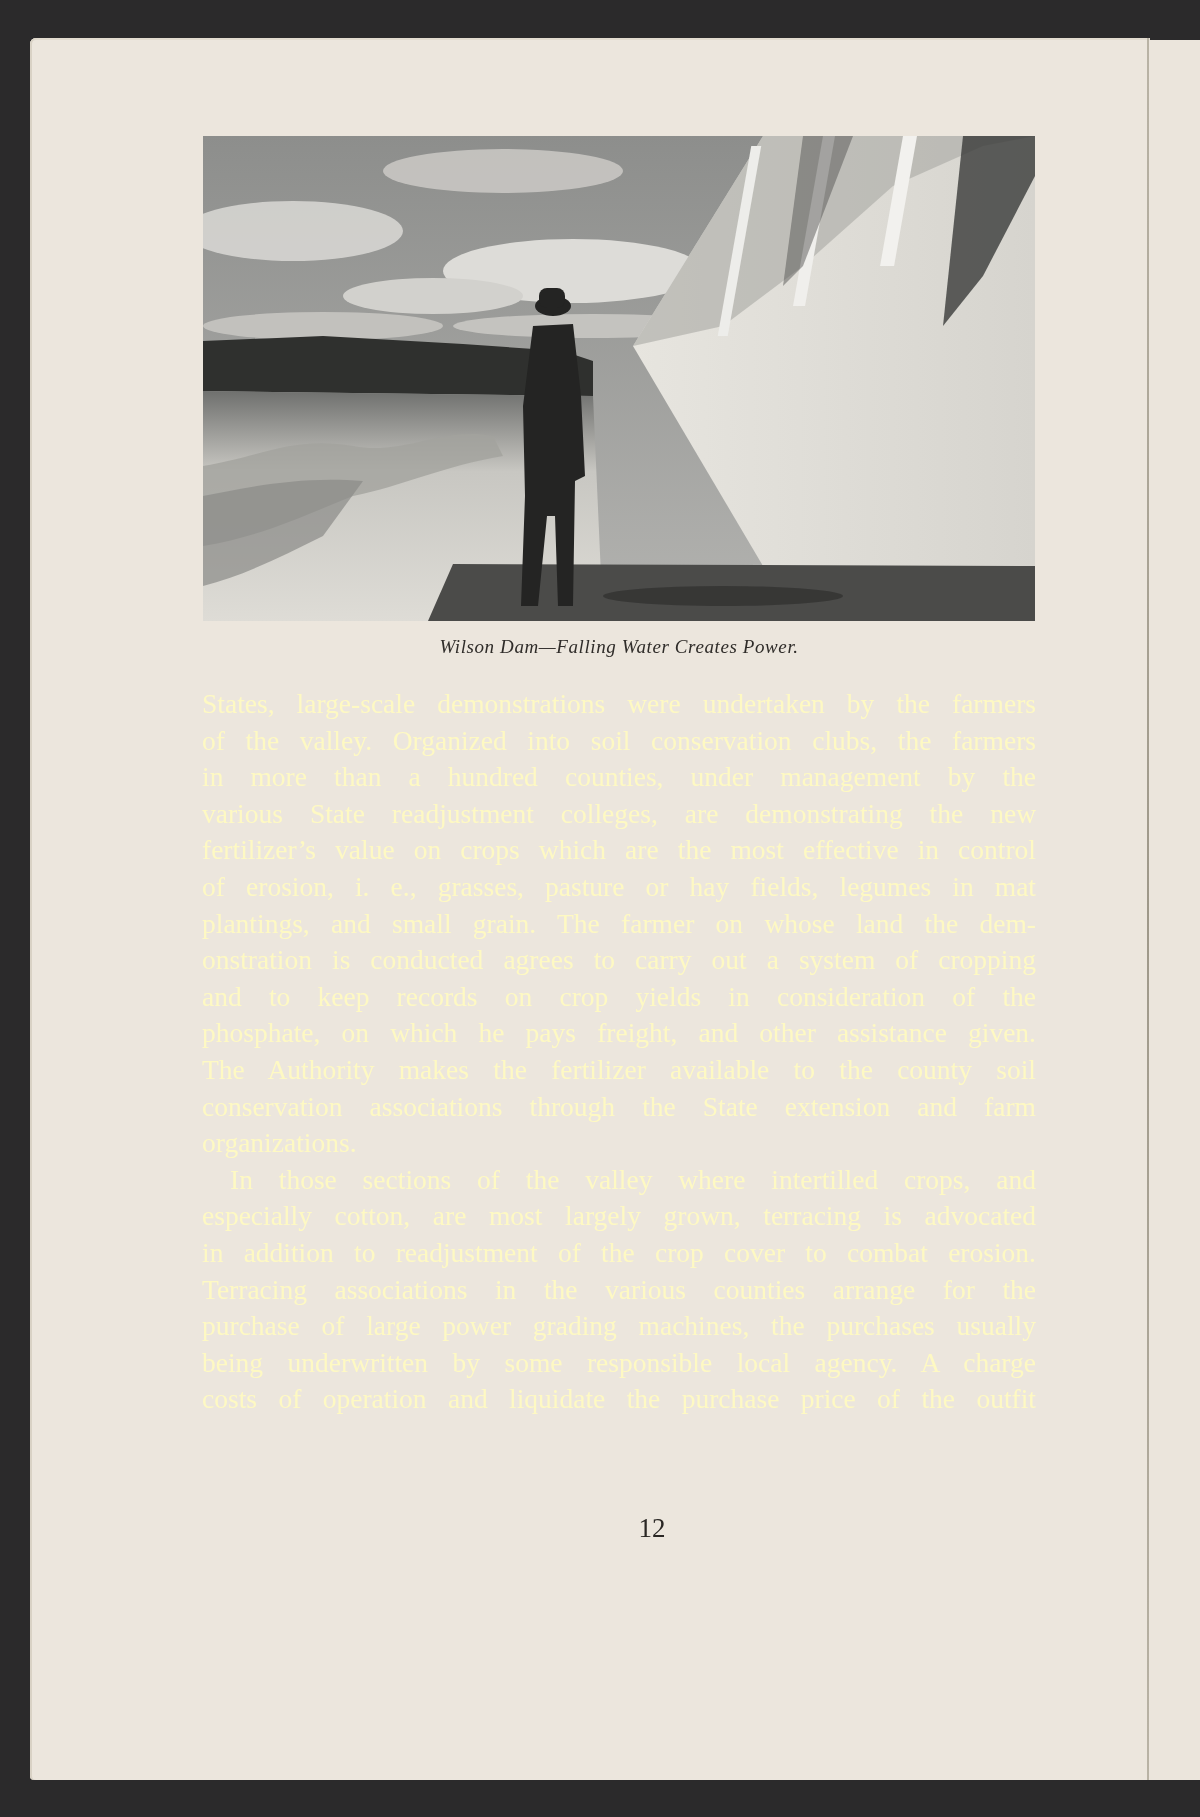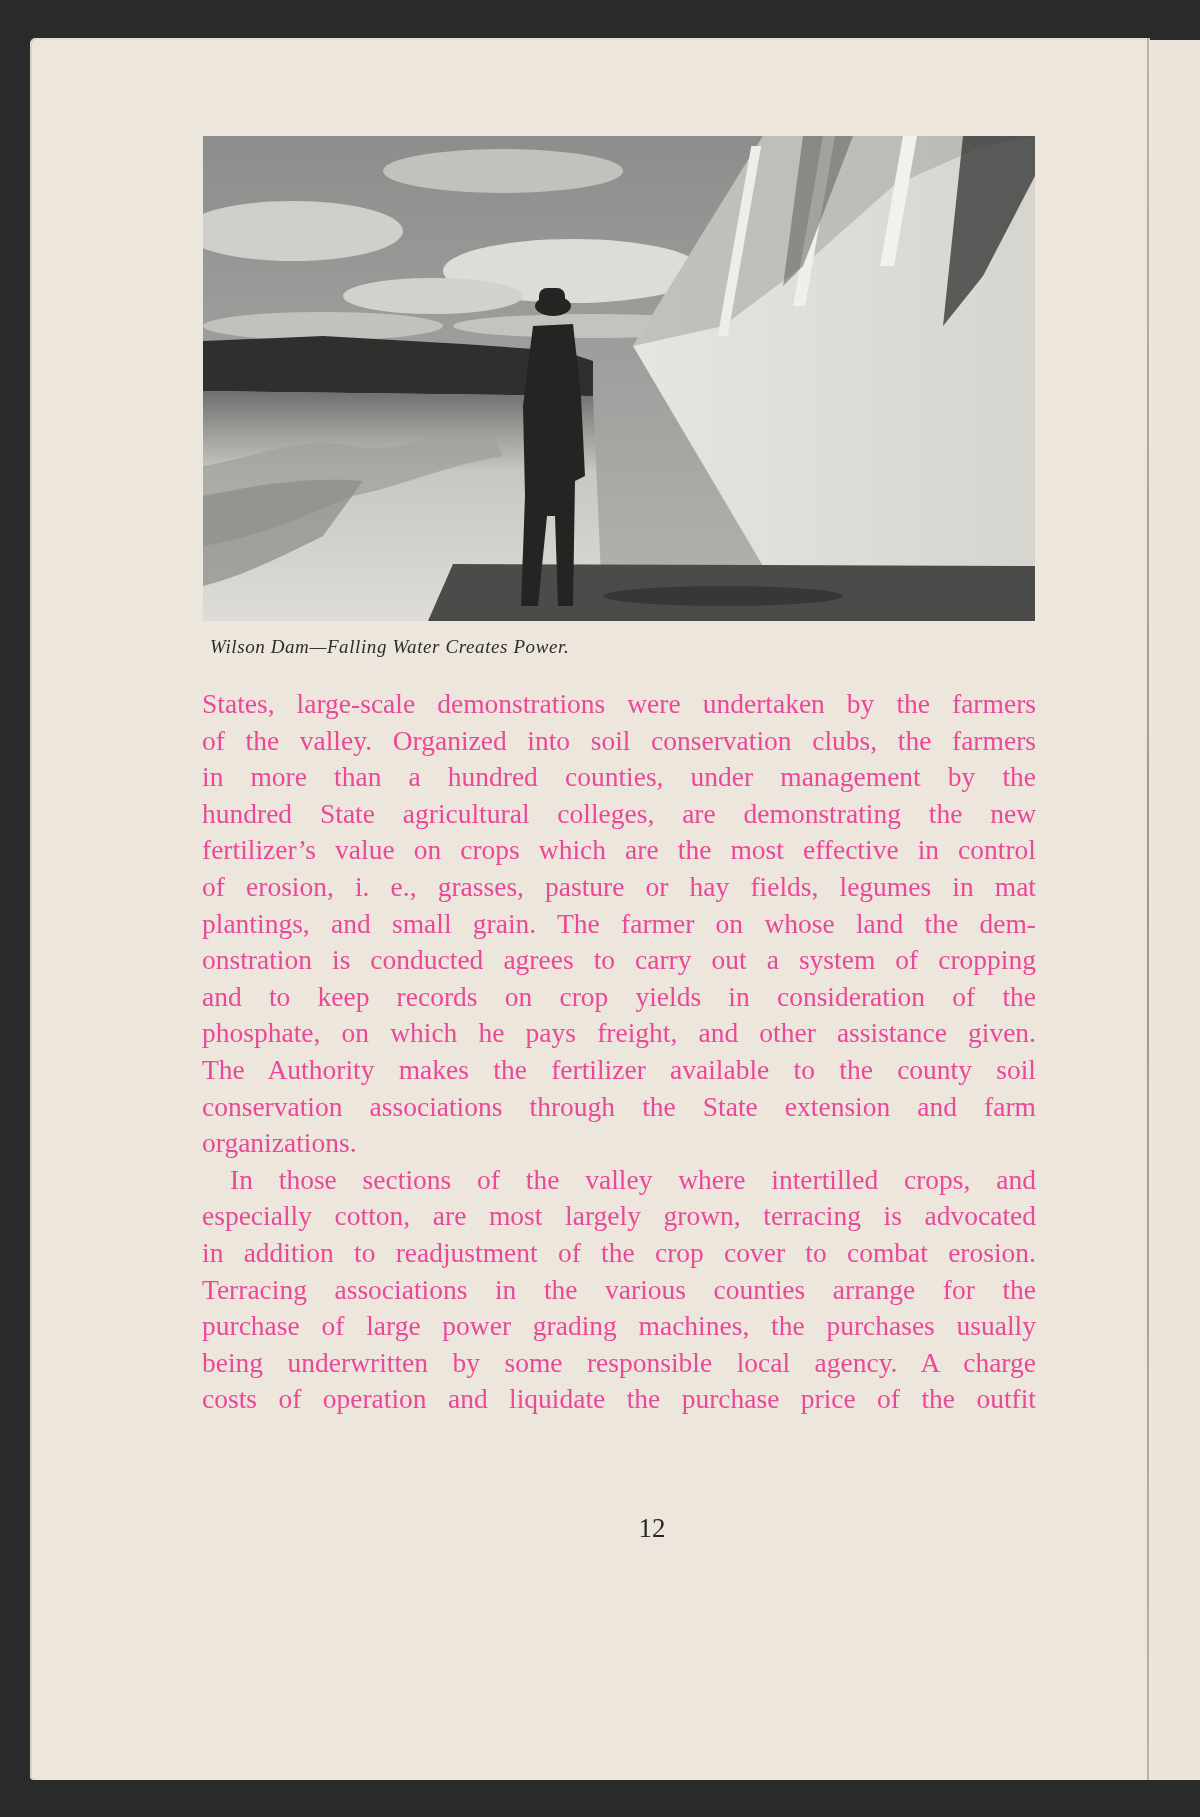--- a/index.html
+++ b/index.html
@@ -27,30 +27,30 @@
       background: #ebe5dc;
     }
     .photo {
       position: absolute; left: 203px; top: 136px;
       width: 832px; height: 485px;
       overflow: hidden;
       background: #9a9a98;
     }
     .photo svg { display: block; width: 100%; height: 100%; }
     .caption {
-      position: absolute; left: 210px; top: 636px; width: 832px;
-      text-align: left;
+      position: absolute; left: 203px; top: 636px; width: 832px;
+      text-align: center;
       font-style: italic;
       font-size: 19px; letter-spacing: 0.6px;
       color: #2f2c29;
     }
     .body-text {
       position: absolute; left: 202px; top: 686px; width: 834px;
       font-size: 27.5px; line-height: 36.6px;
-      color: #ec4899;
+      color: #fef9c3;
     }
     .body-text p { margin: 0; text-align: justify; text-align-last: left; }
     .line { display: block; text-align: justify; text-align-last: justify; white-space: nowrap; }
     .line.last { text-align-last: left; }
     .page-number {
       position: absolute; left: 592px; top: 1513px; width: 120px;
       text-align: center; font-size: 27px; color: #2a2724;
     }
   </style>
 </head>
@@ -113,21 +113,21 @@
   </svg>
 </div>
 
 <div class="caption">Wilson Dam—Falling Water Creates Power.</div>
 
 <div class="body-text">
   <p>
     <span class="line">States, large-scale demonstrations were undertaken by the farmers</span>
     <span class="line">of the valley.  Organized into soil conservation clubs, the farmers</span>
     <span class="line">in more than a hundred counties, under management by the</span>
-    <span class="line">hundred State agricultural colleges, are demonstrating the new</span>
+    <span class="line">various State readjustment colleges, are demonstrating the new</span>
     <span class="line">fertilizer’s value on crops which are the most effective in control</span>
     <span class="line">of erosion, i. e., grasses, pasture or hay fields, legumes in mat</span>
     <span class="line">plantings, and small grain.  The farmer on whose land the dem-</span>
     <span class="line">onstration is conducted agrees to carry out a system of cropping</span>
     <span class="line">and to keep records on crop yields in consideration of the</span>
     <span class="line">phosphate, on which he pays freight, and other assistance given.</span>
     <span class="line">The Authority makes the fertilizer available to the county soil</span>
     <span class="line">conservation associations through the State extension and farm</span>
     <span class="line last">organizations.</span>
   </p>

